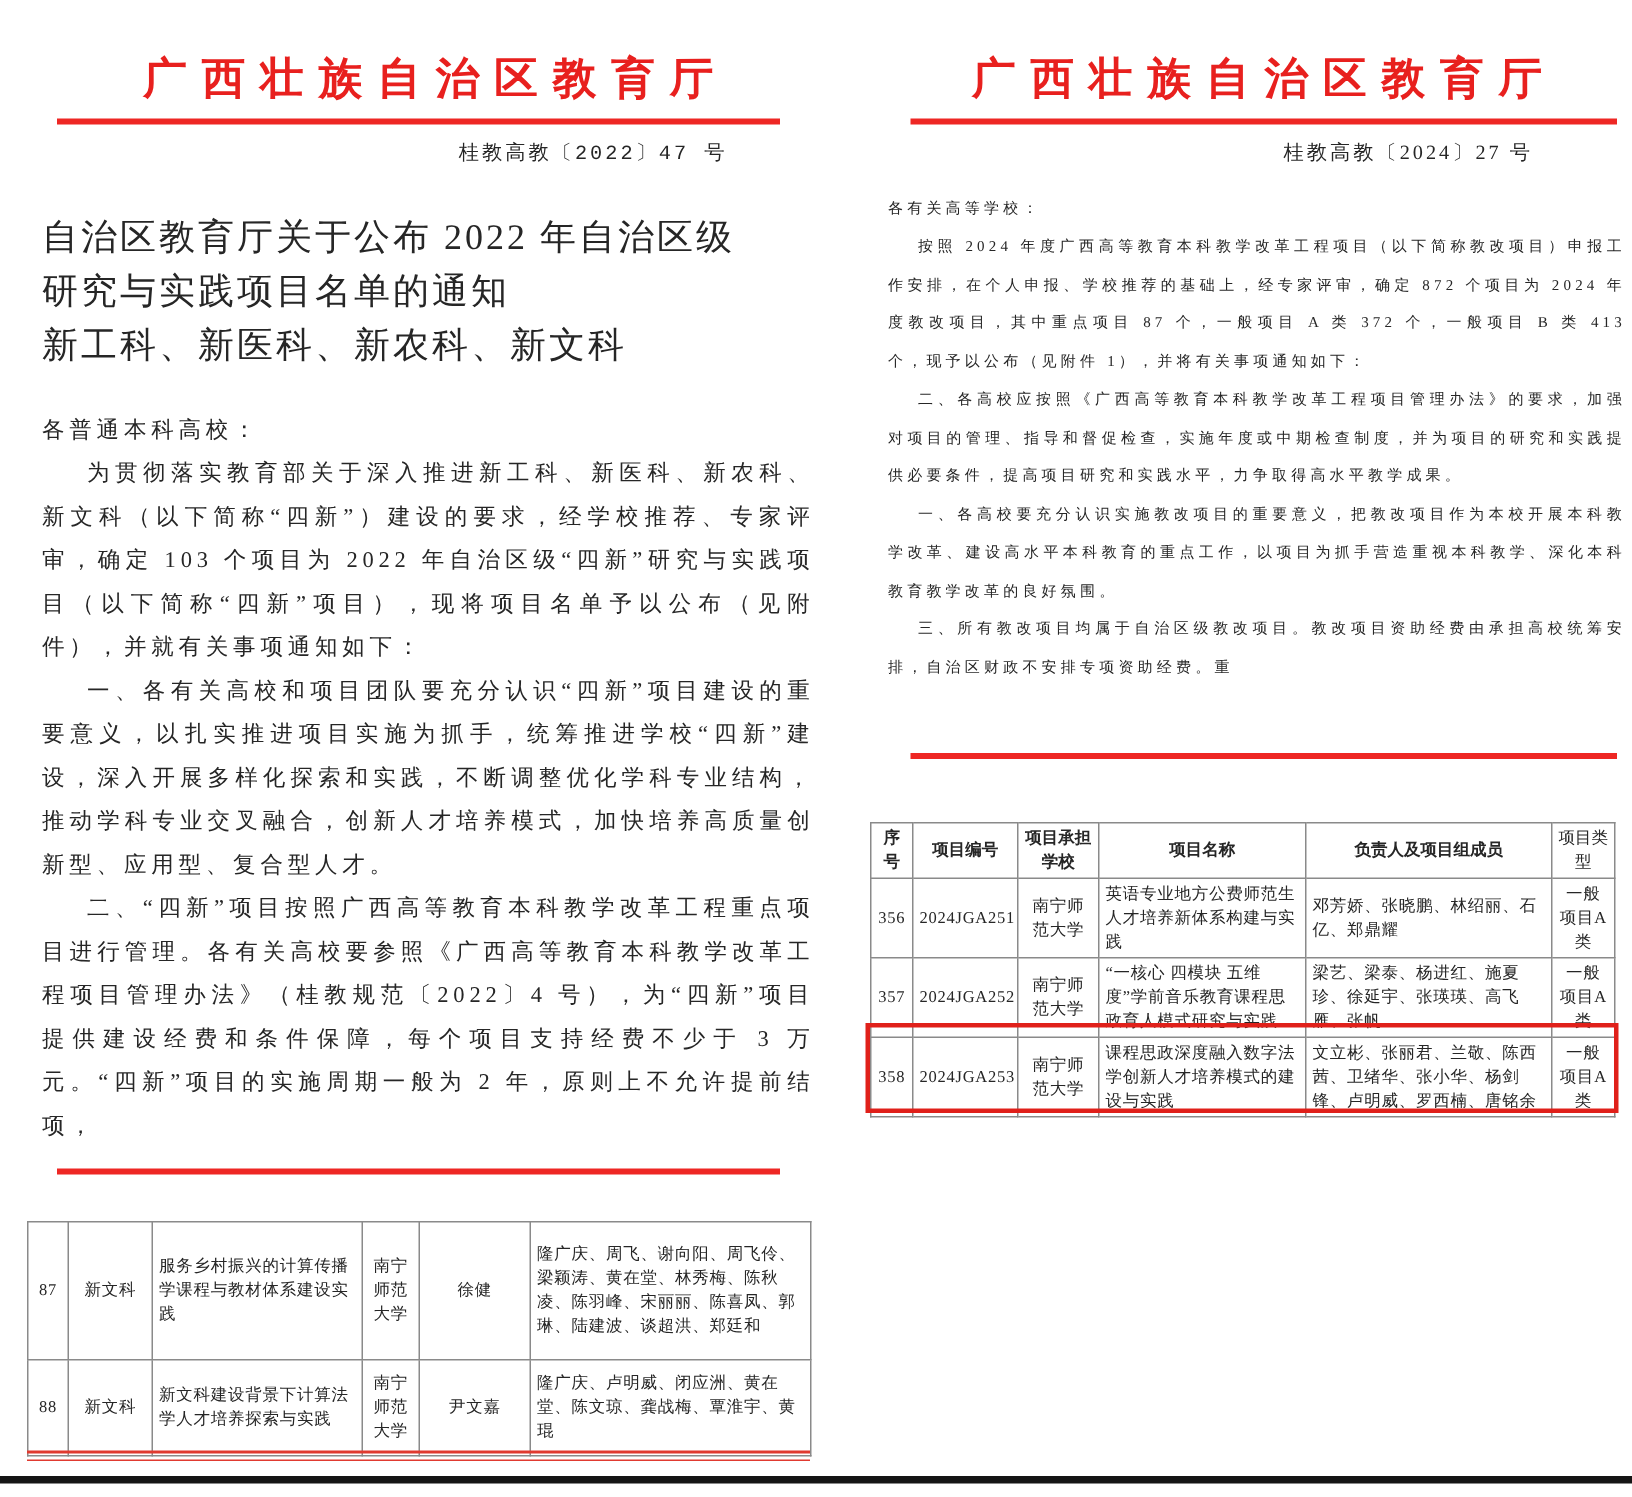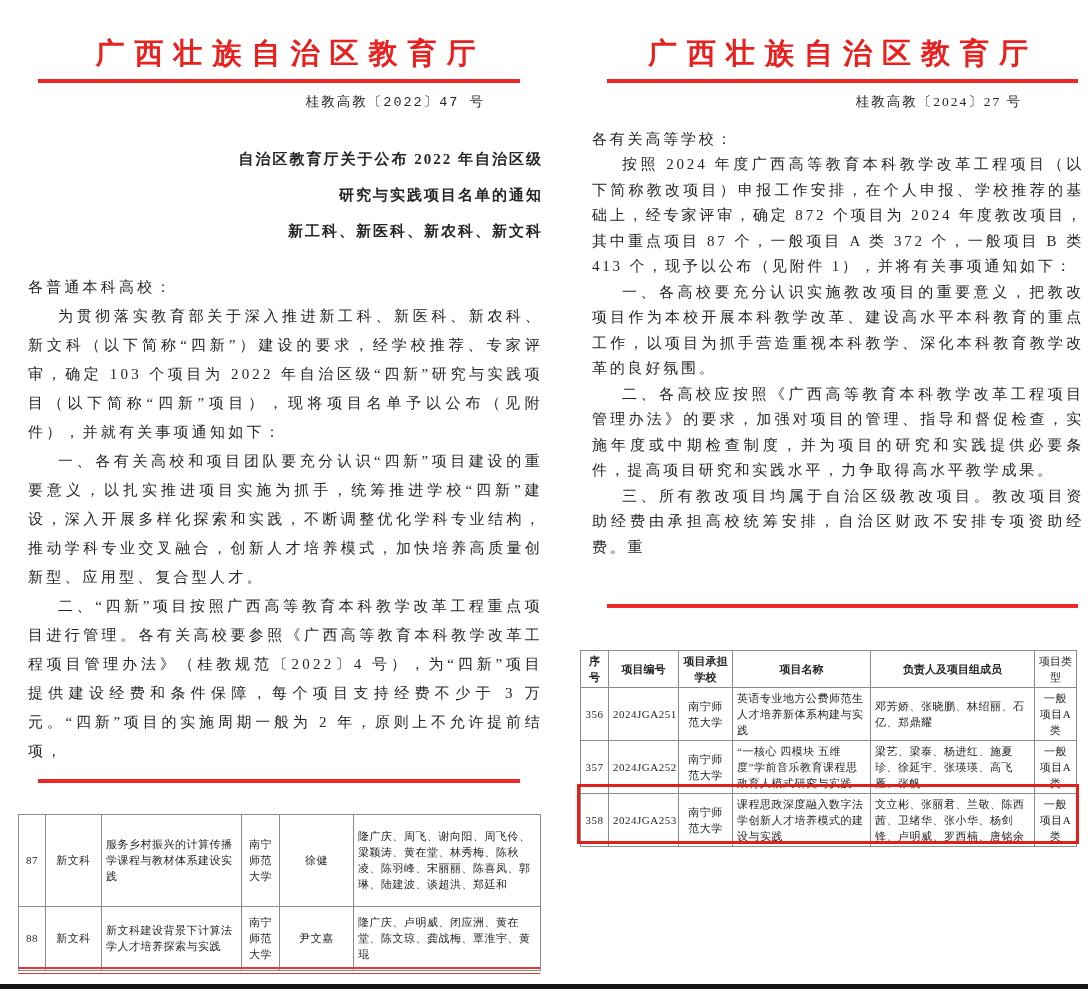--- a/index.html
+++ b/index.html
@@ -21,29 +21,29 @@
   .doc-left .red-rule{margin-left:10px;width:482px;}
   .doc-right .red-rule{margin-left:15px;width:471px;}
 
   .doc-number{
     margin-top:10px;text-align:right;font-size:13.5px;letter-spacing:2px;
   }
   .doc-left .doc-number{padding-right:58px;font-family:Liberation Mono, monospace;}
   .doc-right .doc-number{padding-right:62px;}
 
   .doc-title{
-    text-align:right;font-weight:bold;font-size:15px;letter-spacing:2px;
+    text-align:left;font-weight:normal;font-size:24px;letter-spacing:2px;
     line-height:36px;
   }
   .doc-left .doc-title{margin-top:30px;}
   .doc-right .doc-title{margin-top:26px;}
 
   .doc-body{text-align:justify;}
   .doc-left .doc-body{margin-top:24px;font-size:15px;line-height:29px;letter-spacing:3.2px;}
-  .doc-right .doc-body{margin-top:16px;font-size:15px;line-height:25.5px;letter-spacing:2.8px;}
+  .doc-right .doc-body{margin-top:16px;font-size:10px;line-height:25.5px;letter-spacing:2.8px;}
   .doc-body p{margin:0;}
   .doc-body p.indent{text-indent:2em;}
 
   .red-rule2{height:4px;background:#ee2724;}
   .doc-left .red-rule2{margin-top:13px;margin-left:10px;width:482px;}
   .doc-right .red-rule2{margin-top:44px;margin-left:15px;width:471px;}
 
   .table-wrap{position:relative;}
   .doc-left .table-wrap{margin-top:31px;margin-left:-10px;width:522px;}
   .doc-right .table-wrap{margin-top:42px;margin-left:-12px;width:496px;}
@@ -120,22 +120,22 @@
   </div>
 </div>
 
 <div class="doc doc-right">
   <div class="agency">广西壮族自治区教育厅</div>
   <div class="red-rule"></div>
   <div class="doc-number">桂教高教〔2024〕27 号</div>
   <div class="doc-body">
     <p>各有关高等学校：</p>
     <p class="indent">按照 2024 年度广西高等教育本科教学改革工程项目（以下简称教改项目）申报工作安排，在个人申报、学校推荐的基础上，经专家评审，确定 872 个项目为 2024 年度教改项目，其中重点项目 87 个，一般项目 A 类 372 个，一般项目 B 类 413 个，现予以公布（见附件 1），并将有关事项通知如下：</p>
+    <p class="indent">二、各高校应按照《广西高等教育本科教学改革工程项目管理办法》的要求，加强对项目的管理、指导和督促检查，实施年度或中期检查制度，并为项目的研究和实践提供必要条件，提高项目研究和实践水平，力争取得高水平教学成果。</p>
     <p class="indent">一、各高校要充分认识实施教改项目的重要意义，把教改项目作为本校开展本科教学改革、建设高水平本科教育的重点工作，以项目为抓手营造重视本科教学、深化本科教育教学改革的良好氛围。</p>
-    <p class="indent">二、各高校应按照《广西高等教育本科教学改革工程项目管理办法》的要求，加强对项目的管理、指导和督促检查，实施年度或中期检查制度，并为项目的研究和实践提供必要条件，提高项目研究和实践水平，力争取得高水平教学成果。</p>
     <p class="indent">三、所有教改项目均属于自治区级教改项目。教改项目资助经费由承担高校统筹安排，自治区财政不安排专项资助经费。重</p>
   </div>
   <div class="red-rule2"></div>
   <div class="table-wrap">
     <table>
       <colgroup>
         <col style="width:28px">
           <col style="width:70px">
           <col style="width:54px">
         <col style="width:138px">

